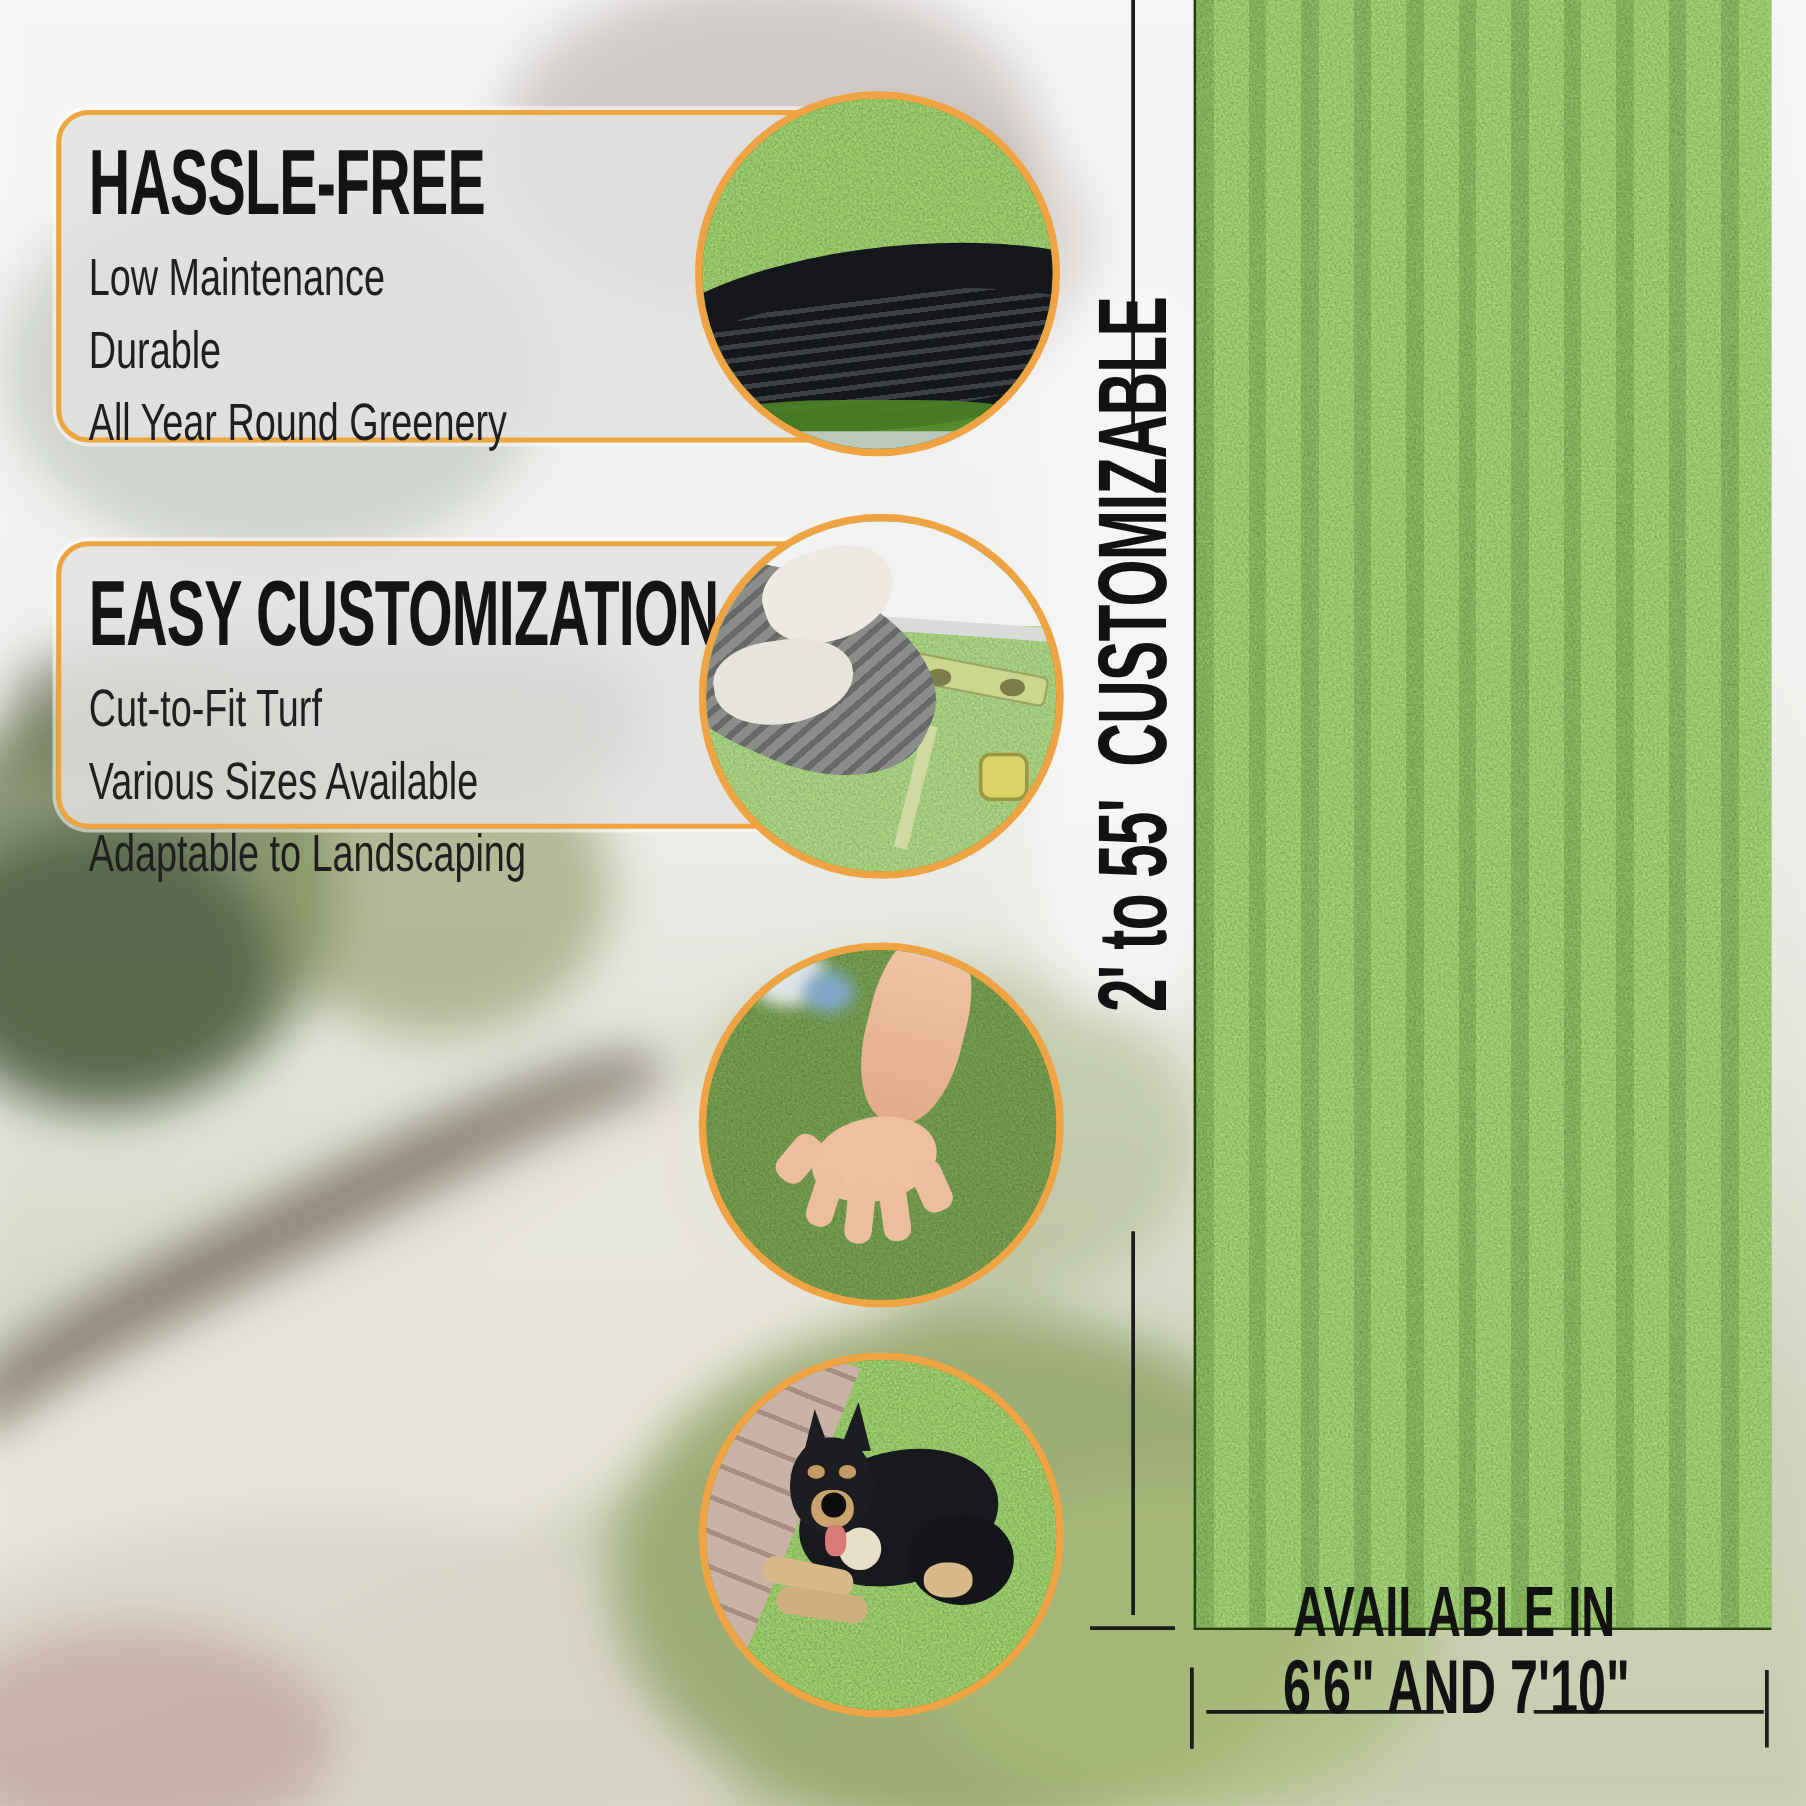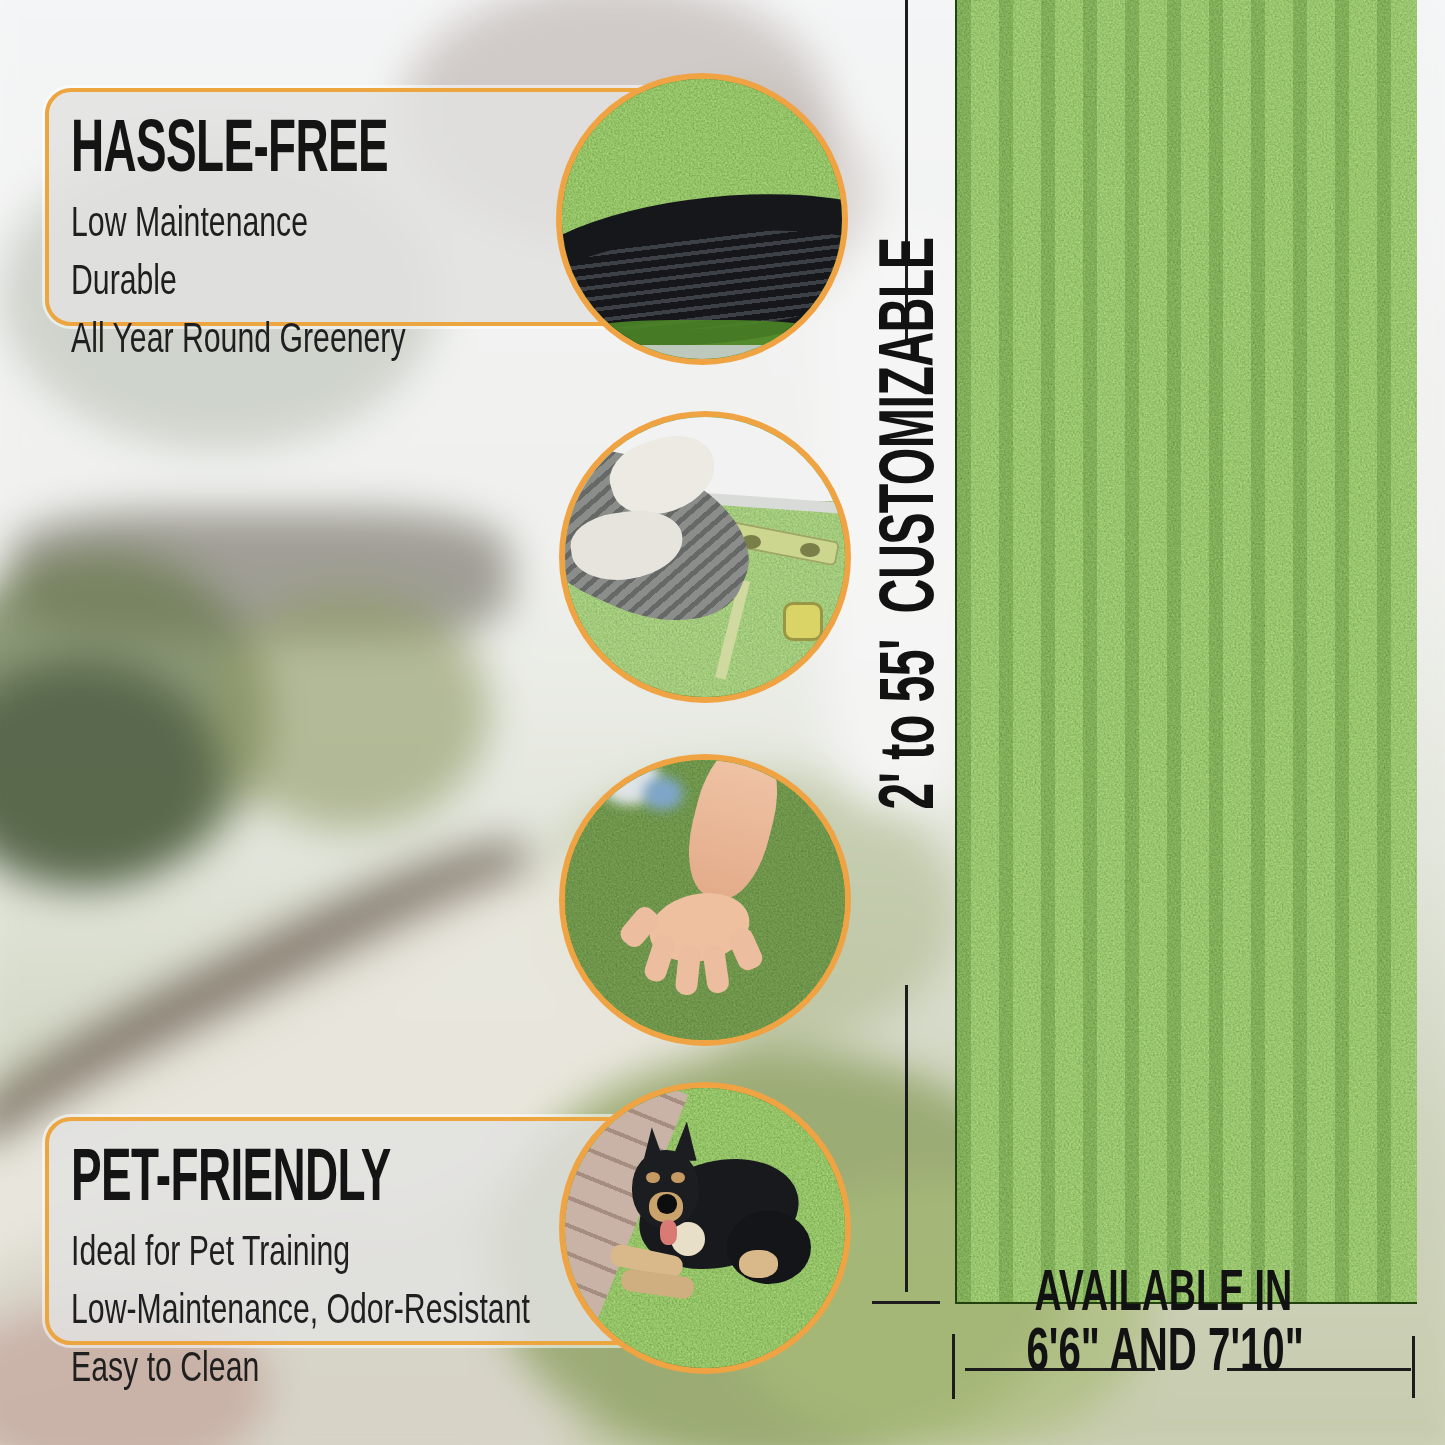--- a/index.html
+++ b/index.html
@@ -38,21 +38,21 @@
     background:repeating-linear-gradient(90deg,rgba(16,54,8,.14) 0 14px,rgba(255,255,255,.05) 14px 42px);}
 
   
   .panel{position:absolute;left:45px;width:658px;z-index:3;box-sizing:border-box;
     background:rgba(226,226,224,.85);border:4px solid #eda53f;border-radius:26px;
     box-shadow:0 0 0 3px rgba(255,255,255,.55);padding:16px 10px 10px 22px;}
   .panel h2{margin:0 0 10px 0;font-size:74px;line-height:1.02;font-weight:700;
     letter-spacing:-1px;color:#141414;transform:scaleX(.62);transform-origin:left center;white-space:nowrap;}
   .panel .item{font-size:42px;line-height:1.37;font-weight:400;color:#1f1f1f;
     transform:scaleX(.72);transform-origin:left center;white-space:nowrap;}
-  .p1{top:88px;height:238px;}
+  .p1{top:88px;height:266px;}
   .p2{top:433px;height:230px;}
   .p3{top:779px;height:226px;}
   .p4{top:1117px;height:228px;}
 
   
   .circle{position:absolute;width:280px;height:280px;border-radius:50%;z-index:4;
     border:6px solid #f0a343;overflow:hidden;background:#5e8f33;}
   .c1{left:556px;top:73px;}
   .c2{left:559px;top:411px;}
   .c3{left:559px;top:754px;}
@@ -189,28 +189,28 @@
     <div class="turf-stripes"></div>
   </div>
 
   <div class="panel p1">
     <h2>HASSLE-FREE</h2>
     <div class="item">Low Maintenance</div>
     <div class="item">Durable</div>
     <div class="item">All Year Round Greenery</div>
   </div>
 
-
-
-  <div class="panel p4">
-    <h2>PET-FRIENDLY</h2>
-    <div class="item">Ideal for Pet Training</div>
-    <div class="item">Low-Maintenance, Odor-Resistant</div>
-    <div class="item">Easy to Clean</div>
-  </div>
+  <div class="panel p2">
+    <h2>EASY CUSTOMIZATION</h2>
+    <div class="item">Cut-to-Fit Turf</div>
+    <div class="item">Various Sizes Available</div>
+    <div class="item">Adaptable to Landscaping</div>
+  </div>
+
+
 
   <div class="circle c1">
     <svg class="noise-fill">
       <rect width="100%" height="100%" filter="url(#turfNoise)"></rect>
     </svg>
     <div class="ph fold"></div>
     <div class="ph fold-stripes"></div>
     <div class="ph bottom-grass"></div>
     <div class="ph floor"></div>
   </div>

